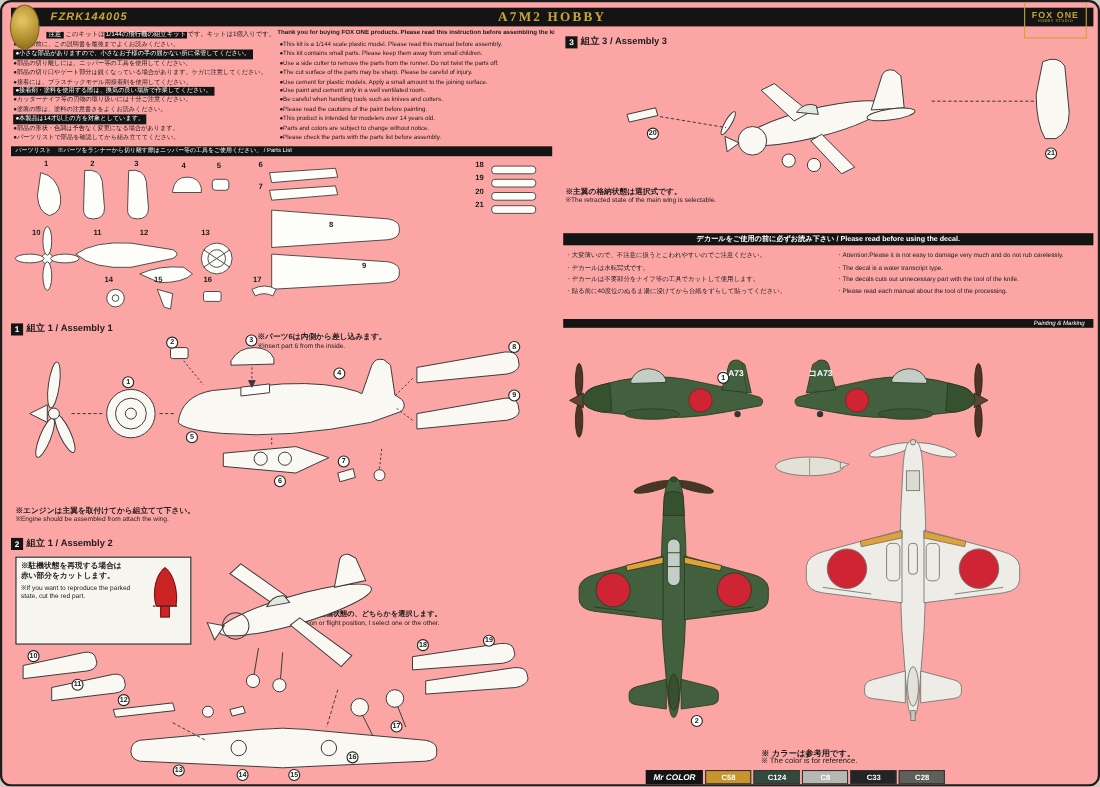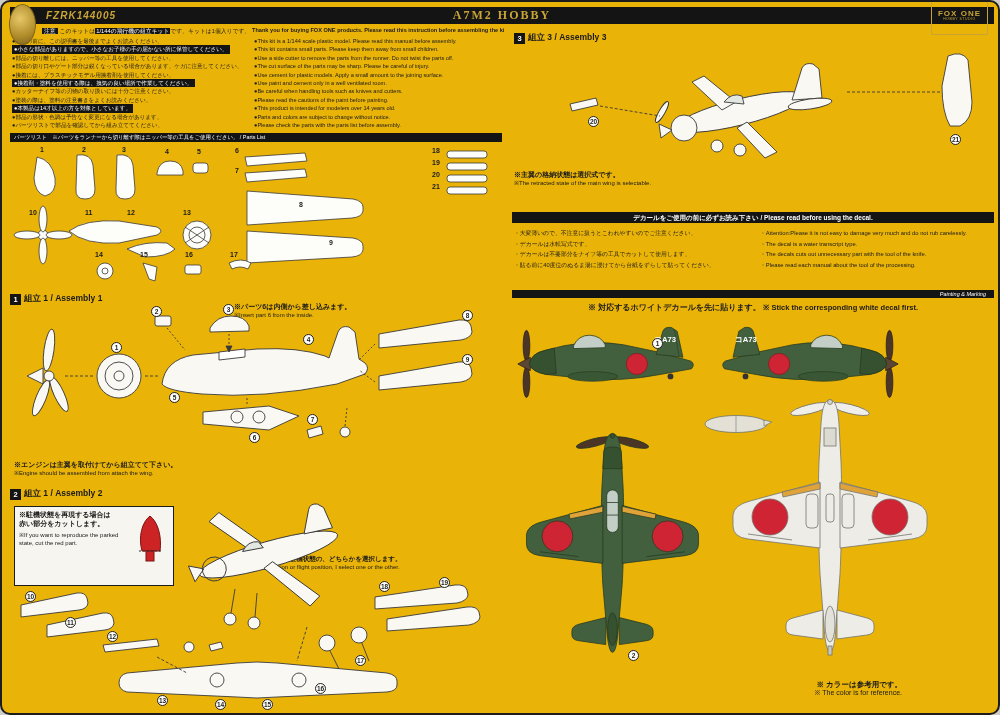--- a/index.html
+++ b/index.html
@@ -1,17 +1,17 @@
 <!DOCTYPE html>
 <html><head>
 <meta charset="utf-8">
 <style>
   *{margin:0;padding:0;box-sizing:border-box}
   html,body{background:#cfcdc7;font-family:"Liberation Sans",sans-serif;color:#1b1b1b}
-  .page{position:relative;width:1000px;height:715px;background:#eab308;border:2px solid #1c1c1c;border-radius:10px;overflow:hidden;margin:0 auto}
+  .page{position:relative;width:1000px;height:715px;background:#fca5a5;border:2px solid #1c1c1c;border-radius:10px;overflow:hidden;margin:0 auto}
   .abs{position:absolute}
   .nowrap{white-space:nowrap;overflow:hidden}
   
   .hdr{left:8px;top:5px;width:984px;height:17px;background:#141414;display:flex;align-items:center}
   .kitno{margin-left:36px;font-size:10px;font-weight:bold;font-style:italic;color:#c9a437;letter-spacing:1px}
   .ktitle{position:absolute;left:0;right:0;text-align:center;font-family:"Liberation Serif",serif;font-size:12px;font-weight:bold;color:#c9a437;letter-spacing:2px}
   .brandbox{margin-left:auto;margin-right:6px;border:1px solid #c9a437;padding:13px 6px;text-align:center;color:#c9a437;line-height:1}
   .brandname{font-size:8px;font-weight:bold;letter-spacing:1px;display:block}
   .brandsub{font-size:3.5px;display:block;letter-spacing:.5px}
   .emblem{left:7px;top:2px;width:27px;height:41px;border-radius:50%;border:1px solid #7c621d;background:radial-gradient(circle at 40% 35%,#e6c768,#b08c2a 60%,#7c621d);z-index:3}
@@ -31,21 +31,21 @@
   .asmn{width:11px;height:11px;background:#141414;color:#fff;font-size:7.5px;line-height:11px;text-align:center;font-weight:bold}
   .njp{font-weight:bold;font-size:7px;line-height:9px}
   .nen{font-size:6px;line-height:8px}
   .redbox{border:1.5px solid #1c1c1c;background:#f7f5ef;padding:3px 4px}
   
   .dbar{left:510px;top:210px;width:482px;height:11px;background:#141414;color:#fff;font-size:6.5px;line-height:11px;text-align:center;font-weight:bold}
   .dcol{font-size:5.8px;line-height:8px}
   .dcol>div{margin-bottom:2.5px}
   .paintbar{left:510px;top:288px;width:482px;height:8px;background:#141414;color:#fff;font-size:5.5px;line-height:8px;text-align:right;padding-right:8px;font-style:italic}
   .whitenote{left:510px;top:300px;width:482px;text-align:center;font-weight:bold;font-size:8px}
-  .colornote{left:690px;top:678px;width:210px;text-align:right}
+  .colornote{left:690px;top:678px;width:210px;text-align:left}
   .mrow{left:585px;top:698px;display:flex;gap:2px;align-items:center}
   .mtag{background:#141414;color:#fff;font-size:7.5px;font-weight:bold;font-style:italic;padding:1px 7px;height:13px;line-height:11px}
   .chip{width:42px;height:13px;color:#fff;font-size:7px;font-weight:bold;text-align:center;line-height:13px;border:0.5px solid #333}
   svg{display:block}
 </style>
 </head>
 <body>
 
 <div class="page">
 
@@ -311,24 +311,20 @@
     <div>・貼る前に40度位のぬるま湯に浸けてから台紙をずらして貼ってください。</div>
   </div>
   <div class="abs dcol" style="left:758px;top:227px;width:234px">
     <div>・Attention:Please it is not easy to damage very much and do not rub carelessly.</div>
     <div>・The decal is a water transcript type.</div>
     <div>・The decals cuts out unnecessary part with the tool of the knife.</div>
     <div>・Please read each manual about the tool of the processing.</div>
   </div>
 
   <div class="abs paintbar">Painting &amp; Marking</div>
-  <div class="abs whitenote">
-    <span>※ 対応するホワイトデカールを先に貼ります。</span>
-    <span style="font-size:7.5px">※ Stick the corresponding white decal first.</span>
-  </div>
 
   <div class="abs" style="left:512px;top:322px;width:192px;height:78px">
     <svg width="192" height="78" viewBox="0 0 200 80">
       <ellipse cx="13" cy="22" rx="3.5" ry="16" fill="#4a3526" stroke="#2e2017" stroke-width="0.8"></ellipse>
       <ellipse cx="13" cy="60" rx="3.5" ry="16" fill="#4a3526" stroke="#2e2017" stroke-width="0.8"></ellipse>
       <path d="M4,41 L17,34 L17,48 Z" fill="#5a4632" stroke="#2e2017" stroke-width="0.8"></path>
       <path d="M16,41 Q18,30 32,27 L52,22 Q84,16 114,21 L152,29 L184,38 Q189,41 185,46 L152,52 Q112,60 72,56 L34,52 Q18,49 16,41 Z" fill="#42603e" stroke="#27391f" stroke-width="0.8"></path>
       <path d="M148,31 L155,7 Q157,2 164,3 L170,7 L176,34 Z" fill="#42603e" stroke="#27391f" stroke-width="0.8"></path>
       <line x1="167" y1="5" x2="172" y2="33" stroke="#27391f" stroke-width="0.6"></line>
       <path d="M16,41 Q18,30 32,27 L42,24.5 L44,51 L34,52 Q18,49 16,41 Z" fill="#35512f" stroke="#27391f" stroke-width="0.8"></path>
@@ -420,14 +416,22 @@
         <circle cx="110" cy="8" r="2.5" fill="#d6d5cc"></circle>
       </g>
     </svg>
   </div>
 
   <div class="abs colornote">
     <div class="njp" style="font-size:7.5px">※ カラーは参考用です。</div>
     <div class="nen" style="font-size:7px">※ The color is for reference.</div>
   </div>
 
+  <div class="abs mrow">
+    <span class="mtag">Mr COLOR</span>
+    <span class="chip" style="background: rgb(199, 149, 46);">C58</span>
+    <span class="chip" style="background: rgb(50, 73, 60);">C124</span>
+    <span class="chip" style="background: rgb(183, 184, 178);">C8</span>
+    <span class="chip" style="background: rgb(36, 36, 36);">C33</span>
+    <span class="chip" style="background: rgb(96, 96, 90);">C28</span>
+  </div>
 
 </div>
 
 </body></html>

